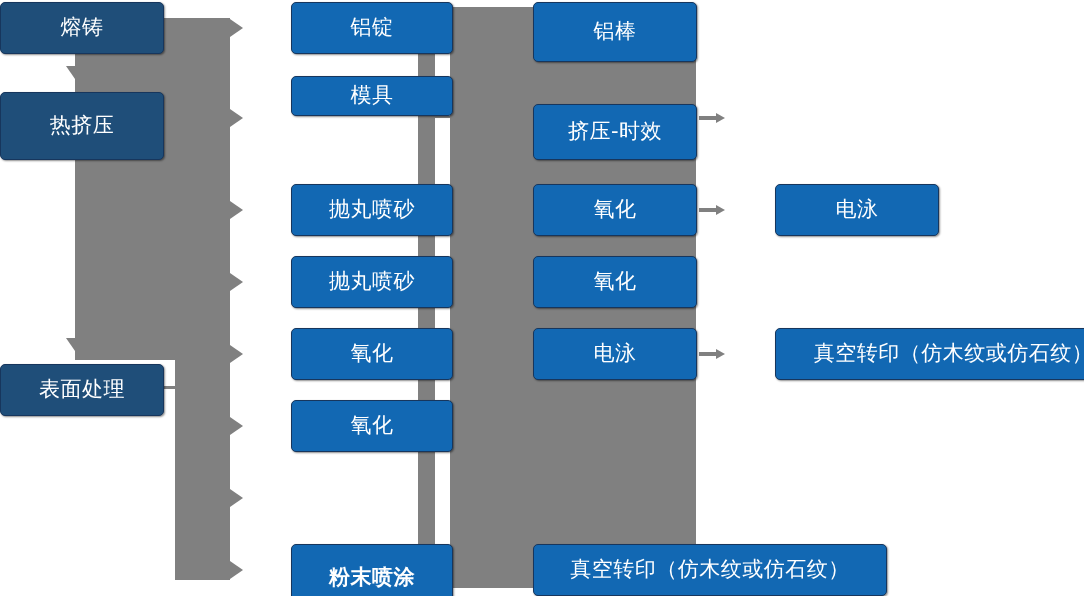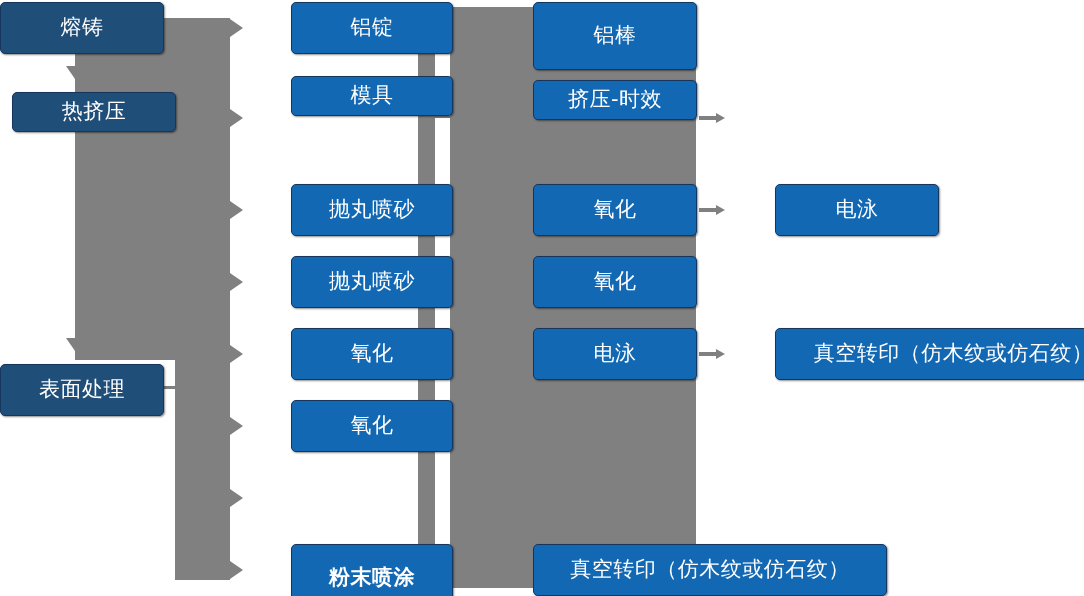--- a/index.html
+++ b/index.html
@@ -131,21 +131,21 @@
     <div class="head" style="left:17px;"></div>
   </div>
   <div class="arrow" style="left:699px; top:349px; width:26px;">
     <div class="shaft" style="width:17px;"></div>
     <div class="head" style="left:17px;"></div>
   </div>
 
   <div class="box dark" style="left:0px; top:2px; width:164px; height:52px;">
     <span class="label">熔铸</span>
   </div>
-  <div class="box dark" style="left:12px; top:92px; width:164px; height:40px;">
+  <div class="box dark" style="left:0px; top:92px; width:164px; height:68px;">
     <span class="label">热挤压</span>
   </div>
   <div class="box dark" style="left:0px; top:364px; width:164px; height:52px;font-family:Liberation Serif, serif;">
     <span class="label">表面处理</span>
   </div>
 
   <div class="box bright" style="left:243px; top:2px; width:162px; height:52px;">
     <span class="label">铝锭</span>
   </div>
   <div class="box bright" style="left:243px; top:76px; width:162px; height:40px;">
@@ -160,24 +160,24 @@
   <div class="box bright" style="left:243px; top:328px; width:162px; height:52px;">
     <span class="label">氧化</span>
   </div>
   <div class="box bright" style="left:243px; top:400px; width:162px; height:52px;">
     <span class="label">氧化</span>
   </div>
   <div class="box bright" style="left:243px; top:544px; width:162px; height:68px;font-weight:bold;">
     <span class="label">粉末喷涂</span>
   </div>
 
-  <div class="box bright" style="left:485px; top:2px; width:164px; height:68px;">
+  <div class="box bright" style="left:485px; top:2px; width:164px; height:60px;">
     <span class="label">铝棒</span>
   </div>
-  <div class="box bright" style="left:485px; top:80px; width:164px; height:40px;text-align:right;">
+  <div class="box bright" style="left:485px; top:104px; width:164px; height:56px;text-align:right;">
     <span class="label">挤压-时效</span>
   </div>
   <div class="box bright" style="left:485px; top:184px; width:164px; height:52px;">
     <span class="label">氧化</span>
   </div>
   <div class="box bright" style="left:485px; top:256px; width:164px; height:52px;">
     <span class="label">氧化</span>
   </div>
   <div class="box bright" style="left:485px; top:328px; width:164px; height:52px;">
     <span class="label">电泳</span>

